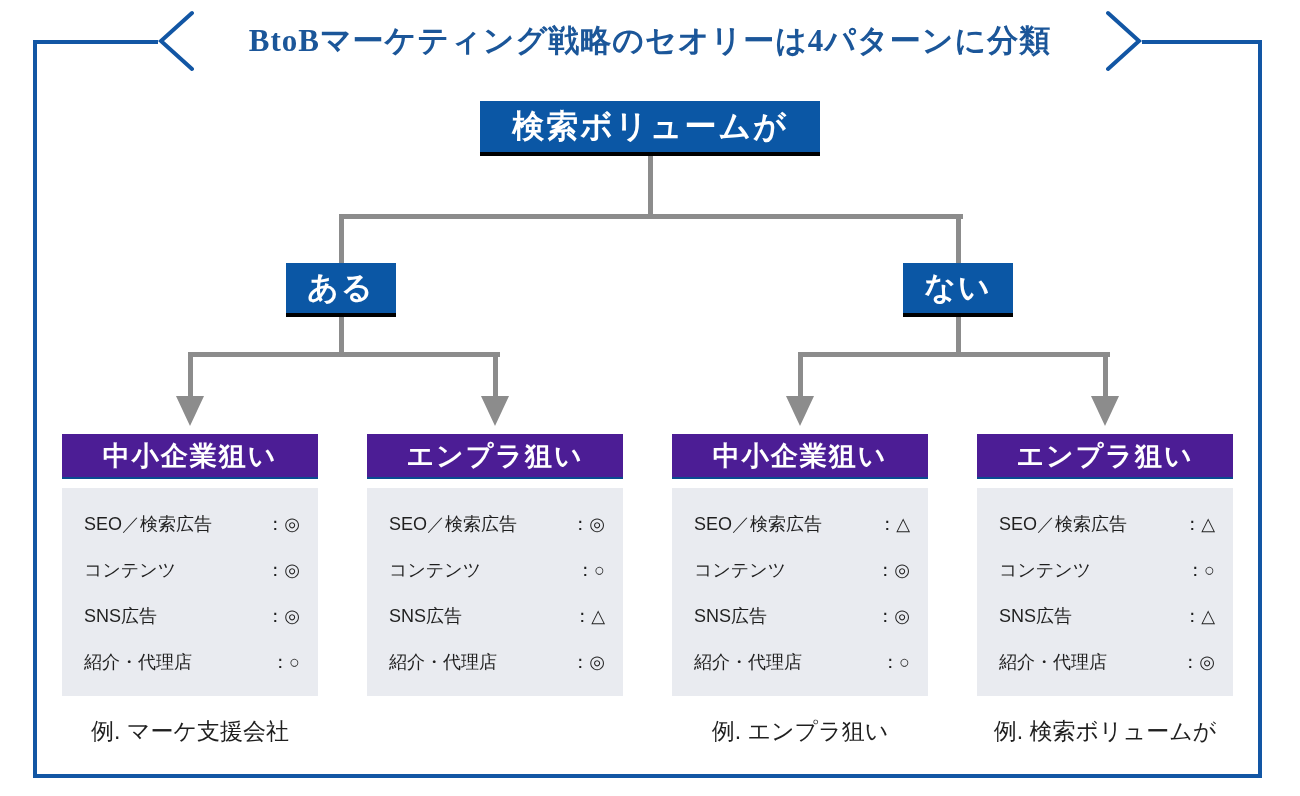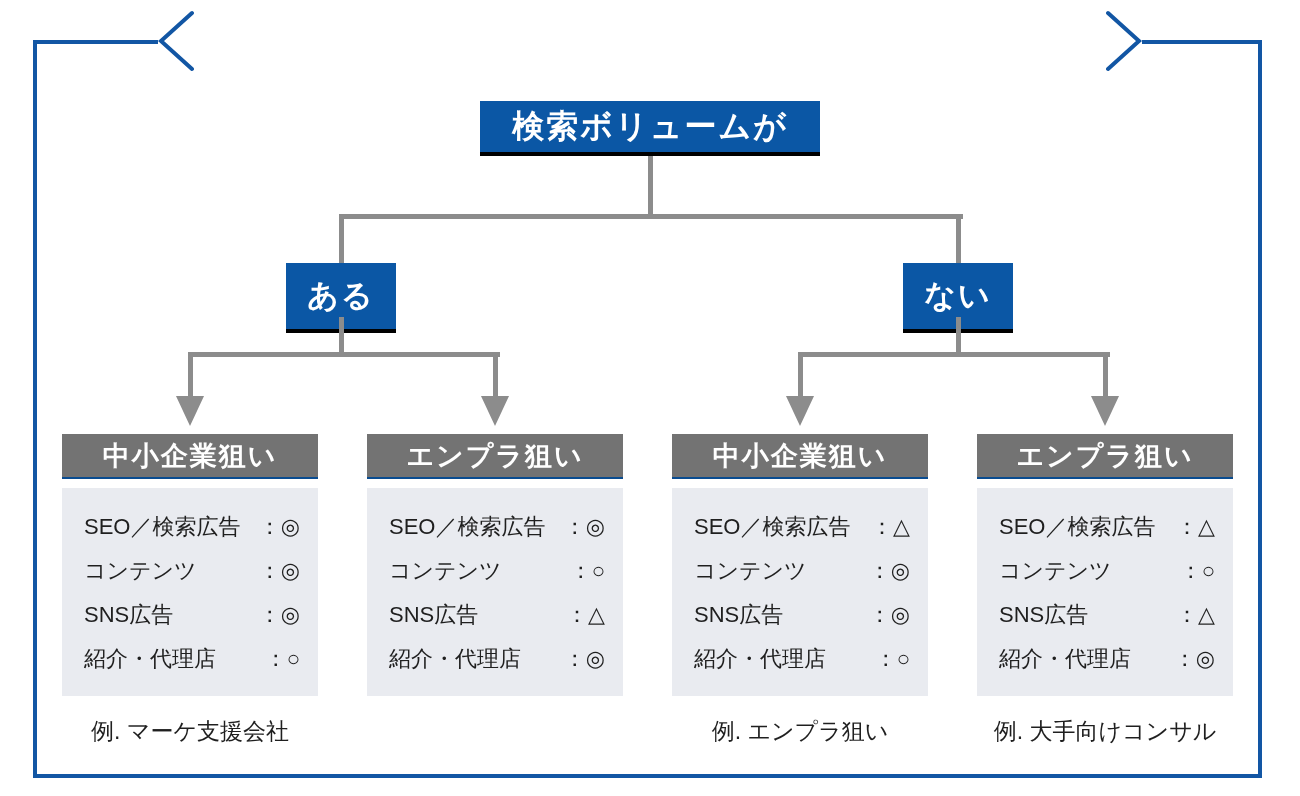--- a/index.html
+++ b/index.html
@@ -31,52 +31,53 @@
     border-left:14px solid transparent;border-right:14px solid transparent;
     border-top:30px solid #8c8c8c;
   }
   
   .node{
     background:#0b57a5;color:#ffffff;font-weight:bold;
     display:flex;align-items:center;justify-content:center;
     letter-spacing:2px;border-bottom:4px solid #000000;box-sizing:border-box;
   }
   .root-node{left:480px;top:101px;width:340px;height:55px;font-size:32px;}
-  .branch-node{width:110px;height:70px;font-size:31px;top:263px;}
+  .branch-node{width:110px;height:54px;font-size:31px;top:263px;}
   
   .card{width:256px;top:434px;}
   .card-header{
-    height:45px;background:#737373;color:#fff;font-weight:bold;font-size:27px;
+    height:45px;background:#4c1d95;color:#fff;font-weight:bold;font-size:27px;
     display:flex;align-items:center;justify-content:center;letter-spacing:2px;
     border-bottom:2px solid #0a4c90;box-sizing:border-box;
   }
   .panel{
     margin-top:9px;height:208px;background:#e9ebf0;box-sizing:border-box;
     padding:24px 18px 22px 22px;display:flex;flex-direction:column;
     justify-content:space-between;
   }
   .rating-row{
     display:flex;justify-content:space-between;align-items:center;
-    font-size:22px;color:#1f1f1f;font-weight:500;white-space:nowrap;
+    font-size:18px;color:#1f1f1f;font-weight:500;white-space:nowrap;
   }
   .rating-value{display:flex;align-items:center;}
   .example{
     margin-top:20px;text-align:center;font-size:23px;color:#1f1f1f;
     font-weight:400;white-space:nowrap;
   }
 </style>
 </head>
 <body>
 
 <div class="abs frame"></div>
 
 <div class="abs title-band">
   <svg class="bracket" viewBox="0 0 36 62">
     <path d="M34 3 L3 31 L34 59" fill="none" stroke="#1256a4" stroke-width="4" stroke-linecap="round"></path>
   </svg>
+  <div class="title-text">BtoBマーケティング戦略のセオリーは4パターンに分類</div>
   <svg class="bracket" viewBox="0 0 36 62">
     <path d="M2 3 L33 31 L2 59" fill="none" stroke="#1256a4" stroke-width="4" stroke-linecap="round"></path>
   </svg>
 </div>
 
 <div class="abs node root-node">検索ボリュームが</div>
 
 <div class="abs gline" style="left:648px;top:156px;width:5px;height:62px;"></div>
 <div class="abs gline" style="left:339px;top:214px;width:624px;height:5px;"></div>
 <div class="abs gline" style="left:339px;top:214px;width:5px;height:53px;"></div>
@@ -228,14 +229,14 @@
         </span>
     </div>
     <div class="rating-row">
       <span>紹介・代理店</span>
       <span class="rating-value">
           <span>：</span>
           <span>◎</span>
         </span>
     </div>
   </div>
-  <div class="example">例. 大手向けコンサル</div>
+  <div class="example">例. 検索ボリュームが</div>
 </div>
 
 </body></html>

